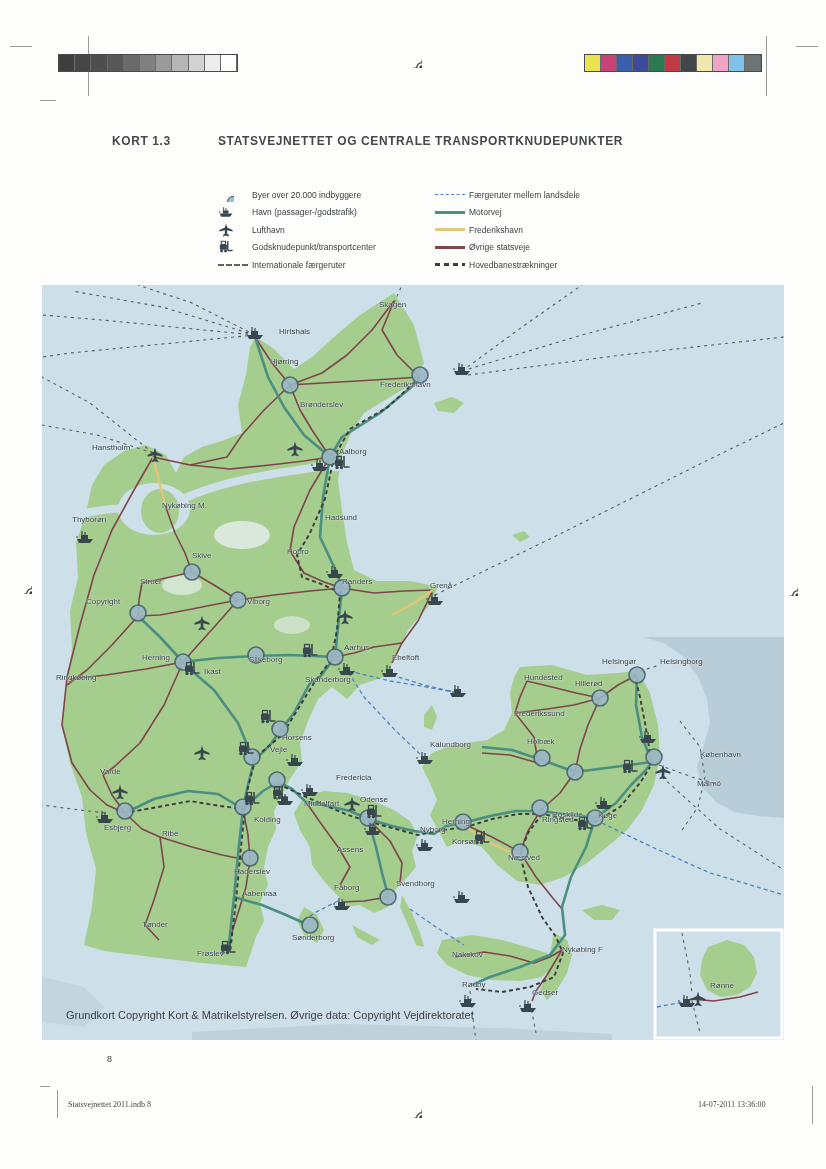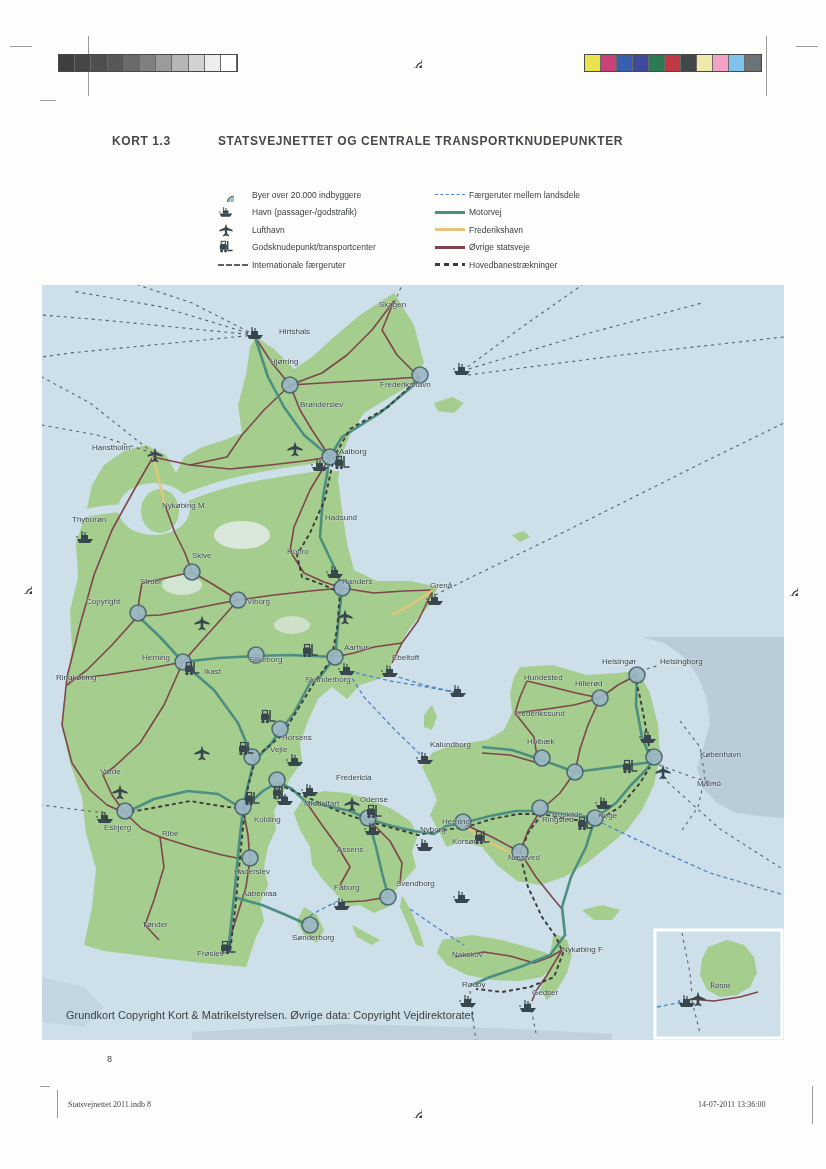--- a/index.html
+++ b/index.html
@@ -450,21 +450,21 @@
         <div class="mlabel" style="left: 292px; top: 598px;">Fåborg</div>
         <div class="mlabel" style="left: 354px; top: 594px;">Svendborg</div>
         <div class="mlabel" style="left: 200px; top: 604px;">Aabenraa</div>
         <div class="mlabel" style="left: 100px; top: 635px;">Tønder</div>
         <div class="mlabel" style="left: 250px; top: 648px;">Sønderborg</div>
         <div class="mlabel" style="left: 155px; top: 664px;">Frøslev</div>
         <div class="mlabel" style="left: 410px; top: 665px;">Nakskov</div>
         <div class="mlabel" style="left: 520px; top: 660px;">Nykøbing F</div>
         <div class="mlabel" style="left: 420px; top: 695px;">Rødby</div>
         <div class="mlabel" style="left: 490px; top: 703px;">Gedser</div>
-        <div class="mlabel" style="left: 668px; top: 696px; font-family: Liberation Serif, serif;">Rønne</div>
+        <div class="mlabel" style="left: 668px; top: 696px;">Rønne</div>
       </div>
     <div class="map-copyright">Grundkort Copyright Kort &amp; Matrikelstyrelsen. Øvrige data: Copyright Vejdirektoratet</div>
   </div>
 
   <div class="pagenum">8</div>
 
   <div class="footer-text" style="left:68px;top:1100px;">Statsvejnettet 2011.indb   8</div>
   <div class="footer-text" style="left:698px;top:1100px;">14-07-2011   13:36:00</div>
 
 </div>

